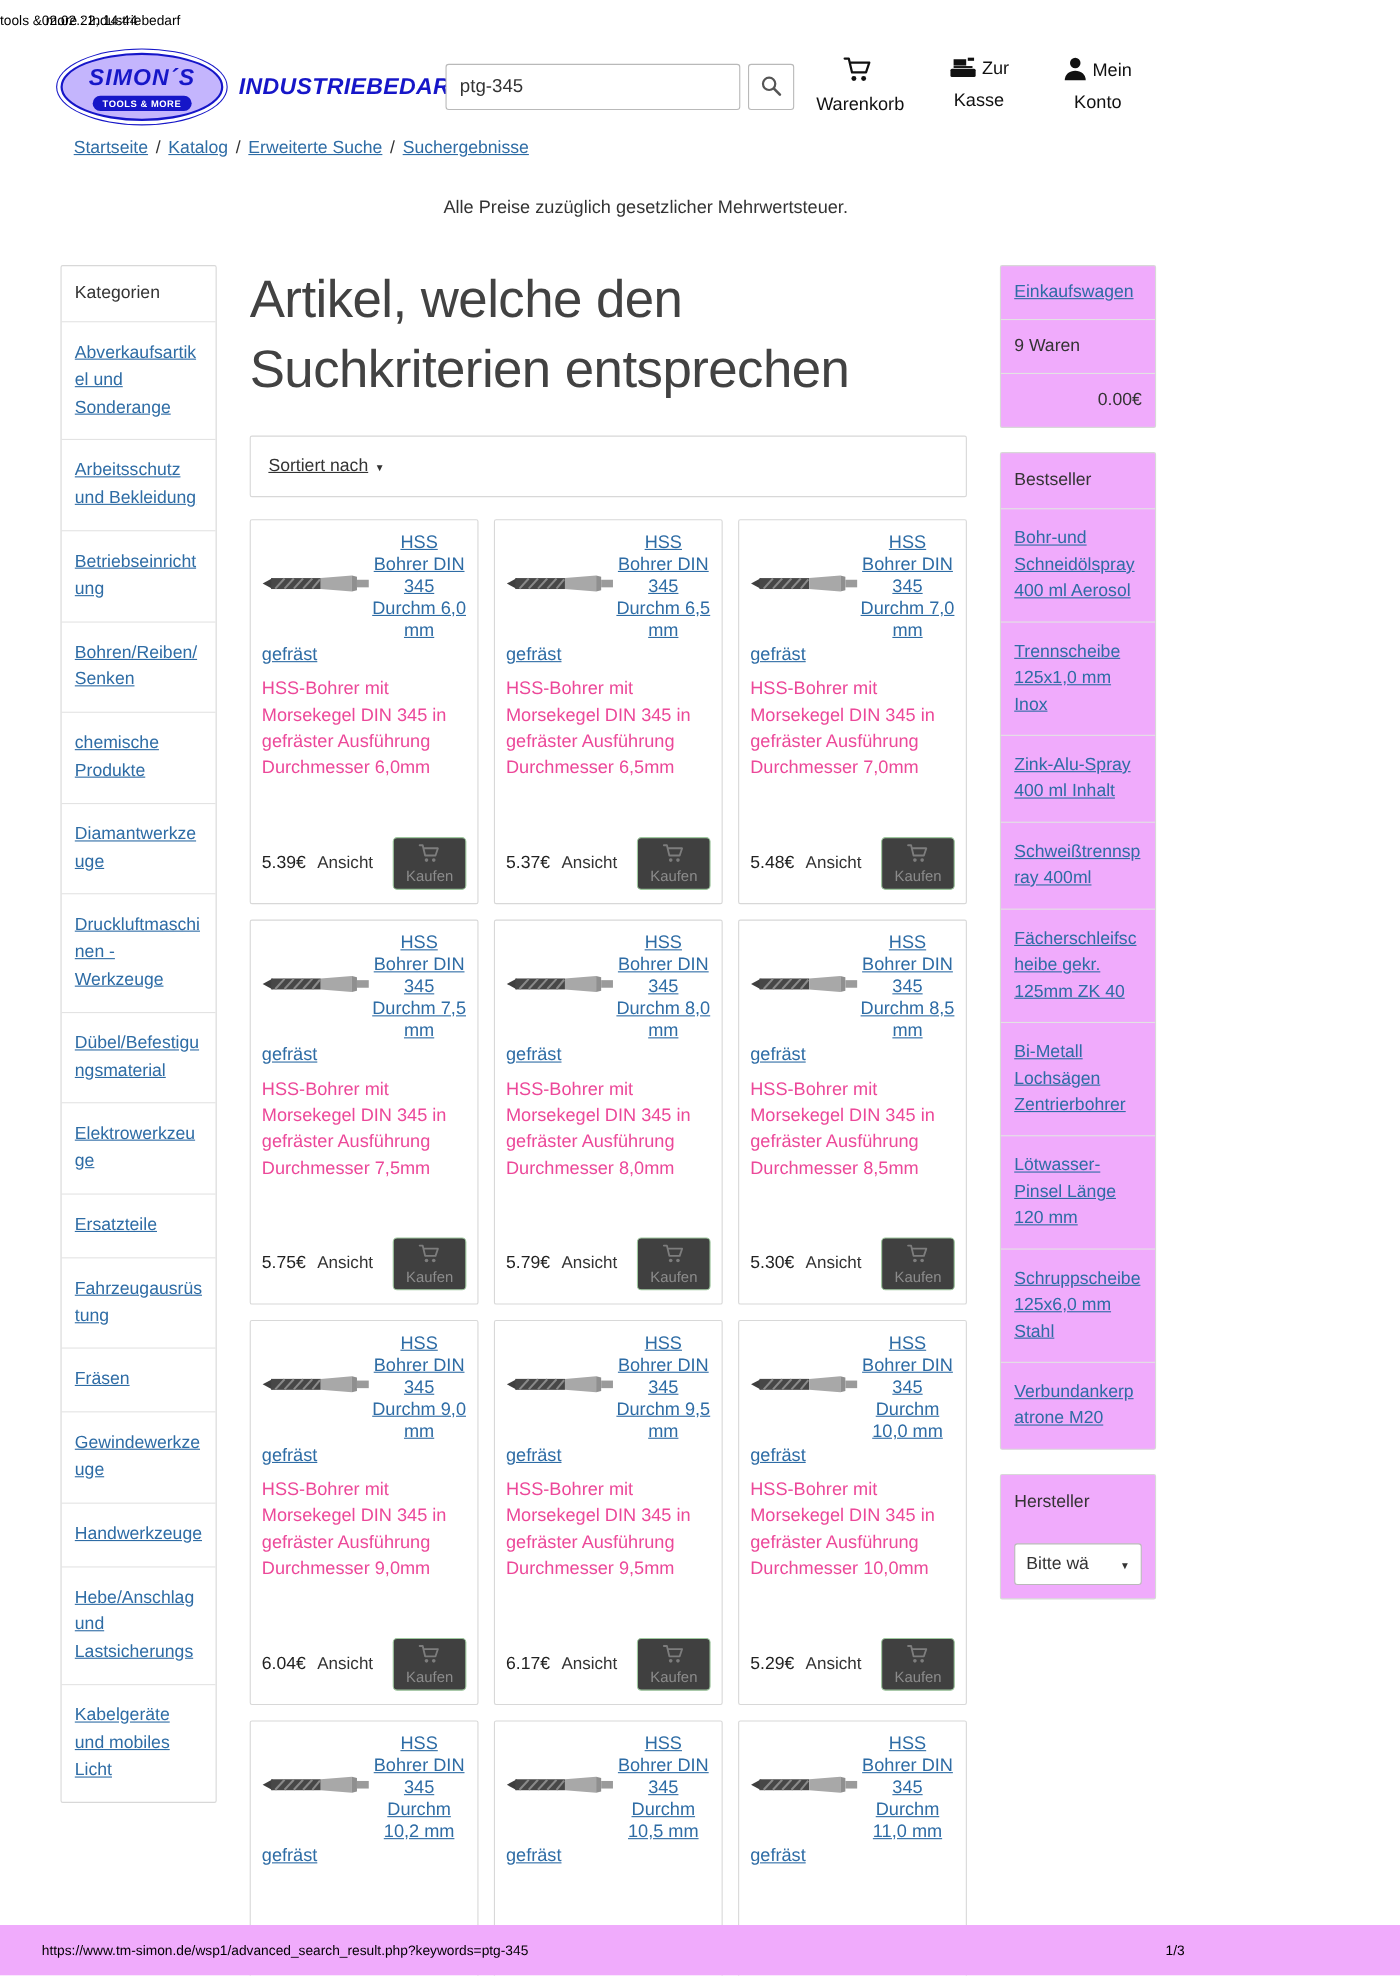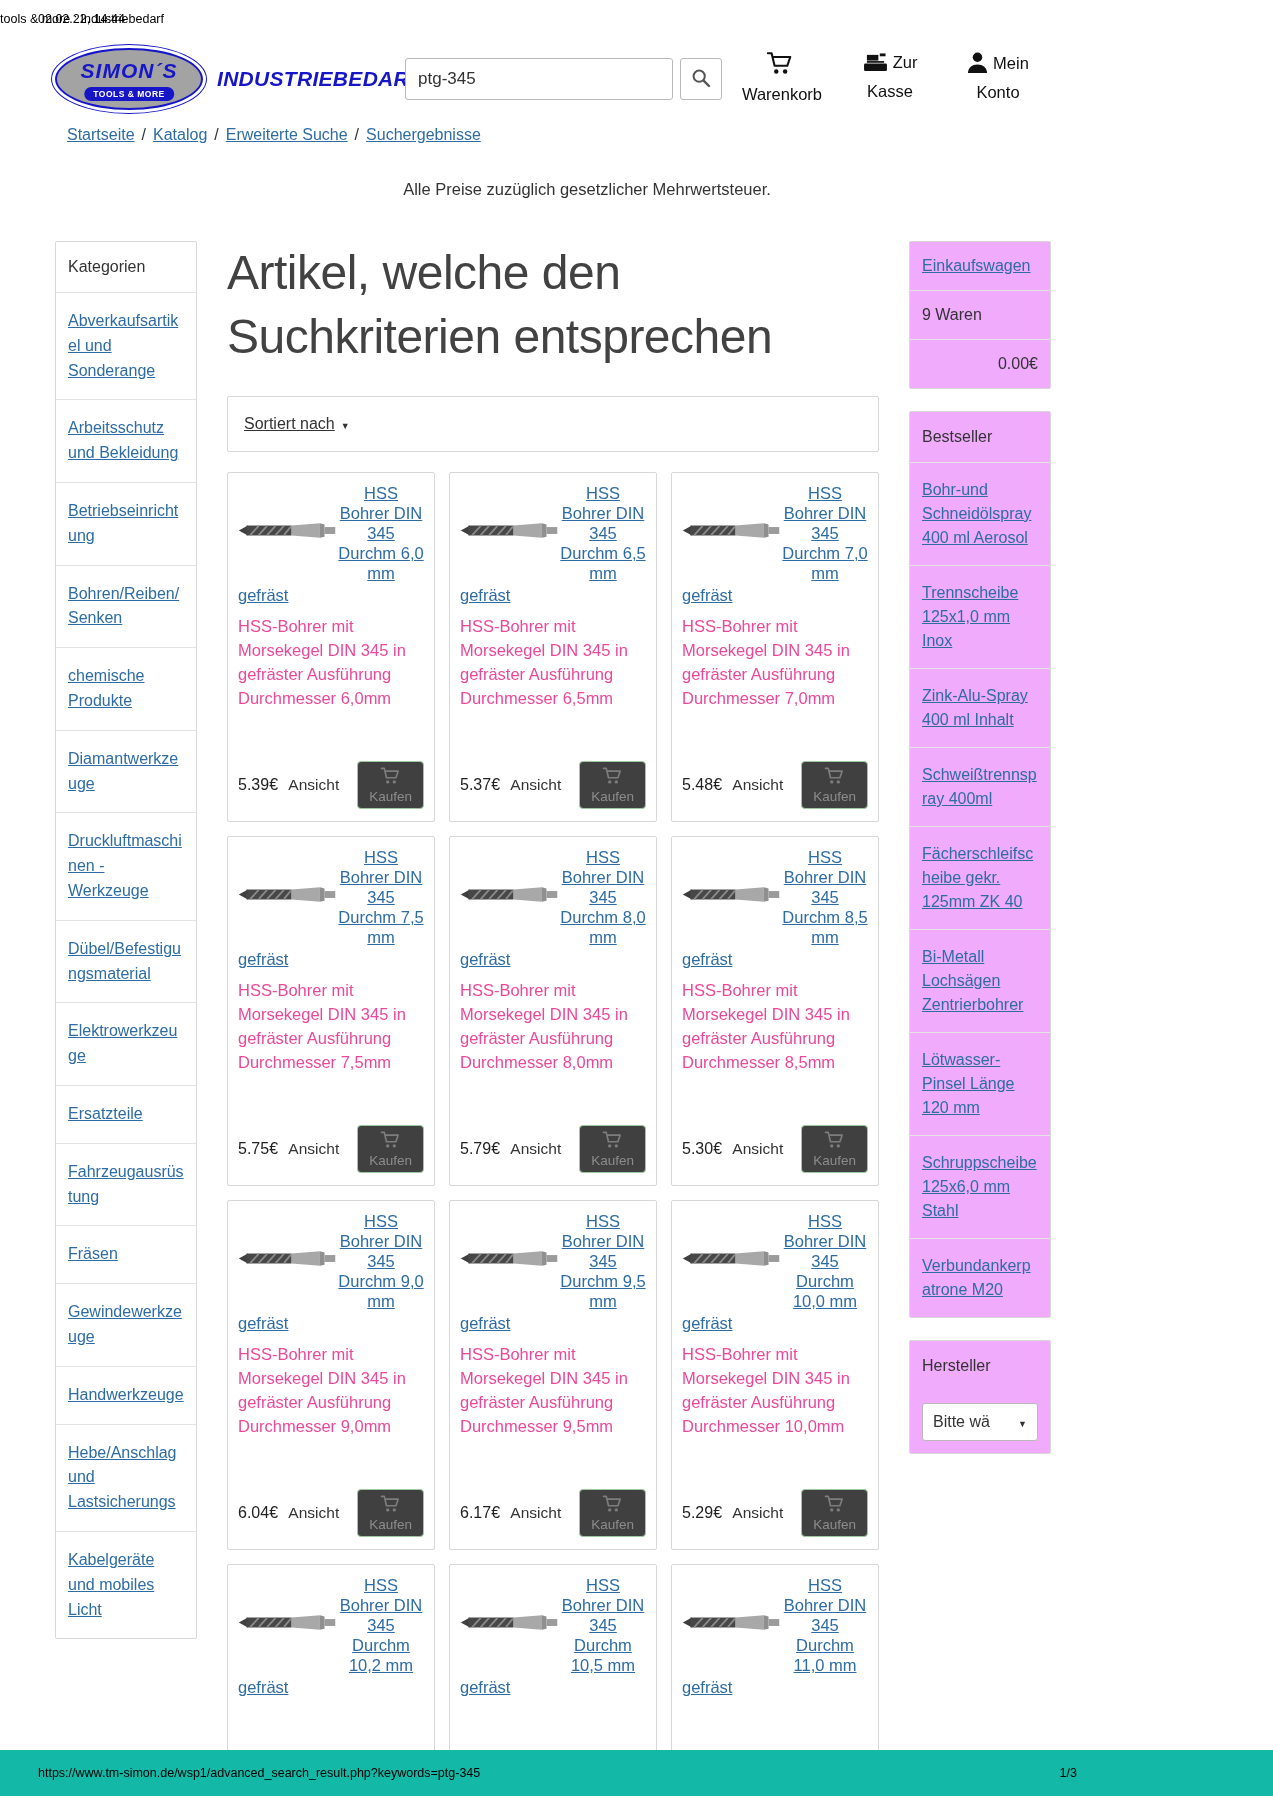--- a/index.html
+++ b/index.html
@@ -5,32 +5,32 @@
   * { margin:0; padding:0; box-sizing:border-box; }
   html,body { background:#fff; }
   body { width:1273px; height:1800px; overflow:hidden;
          font-family:"Liberation Sans", sans-serif; color:#333; }
   .page { position:relative; width:1273px; height:1796px; overflow:hidden; }
 
   
   .print-header { position:relative; padding-top:12px; height:34px; font-size:12.5px; color:#000; }
   .print-ts { position:absolute; left:38px; top:12px; }
   .print-title { display:block; text-align:left; }
-  .print-footer { position:absolute; left:0; bottom:0; width:100%; height:46px; background:#14b8a6;
+  .print-footer { position:absolute; left:0; bottom:0; width:100%; height:46px; background:#f0abfc;
                   display:flex; align-items:center; justify-content:space-between;
                   padding:0 196px 0 38px; font-size:12.5px; color:#000; z-index:5; }
 
   a, .link { color:#2e6ca5; text-decoration:underline; cursor:pointer; }
 
   
   .site-header { display:flex; align-items:center; padding:14px 230px 6px 55px; }
   .logo { display:flex; align-items:center; gap:14px; width:335px; flex:none; cursor:pointer; }
   .logo-oval { position:relative; width:148px; height:62px; flex:none;
                border:2px solid #1616c8; border-radius:50%;
-               box-shadow:0 0 0 3px #fff, 0 0 0 4px #1616c8; background:#a3a3a3; }
+               box-shadow:0 0 0 3px #fff, 0 0 0 4px #1616c8; background:#c4b5fd; }
   .logo-name { font-style:italic; font-weight:bold; font-size:21px; color:#1616c8;
                text-align:center; margin-top:9px; letter-spacing:1px; }
   .logo-tagline { position:absolute; bottom:7px; left:50%; transform:translateX(-50%);
                   background:#1616c8; color:#fff; font-size:8.5px; font-weight:bold;
                   padding:2px 9px; border-radius:9px; white-space:nowrap; letter-spacing:.5px; }
   .logo-brand { color:#1616c8; font-style:italic; font-weight:bold; font-size:21px; letter-spacing:.3px; }
 
   .search-wrap { display:flex; align-items:center; margin:0 auto; }
   .search-input { width:268px; height:42px; border:1px solid #b9b9b9; border-radius:3px;
                   padding:0 12px; font-size:17px; color:#333; font-family:inherit; }

